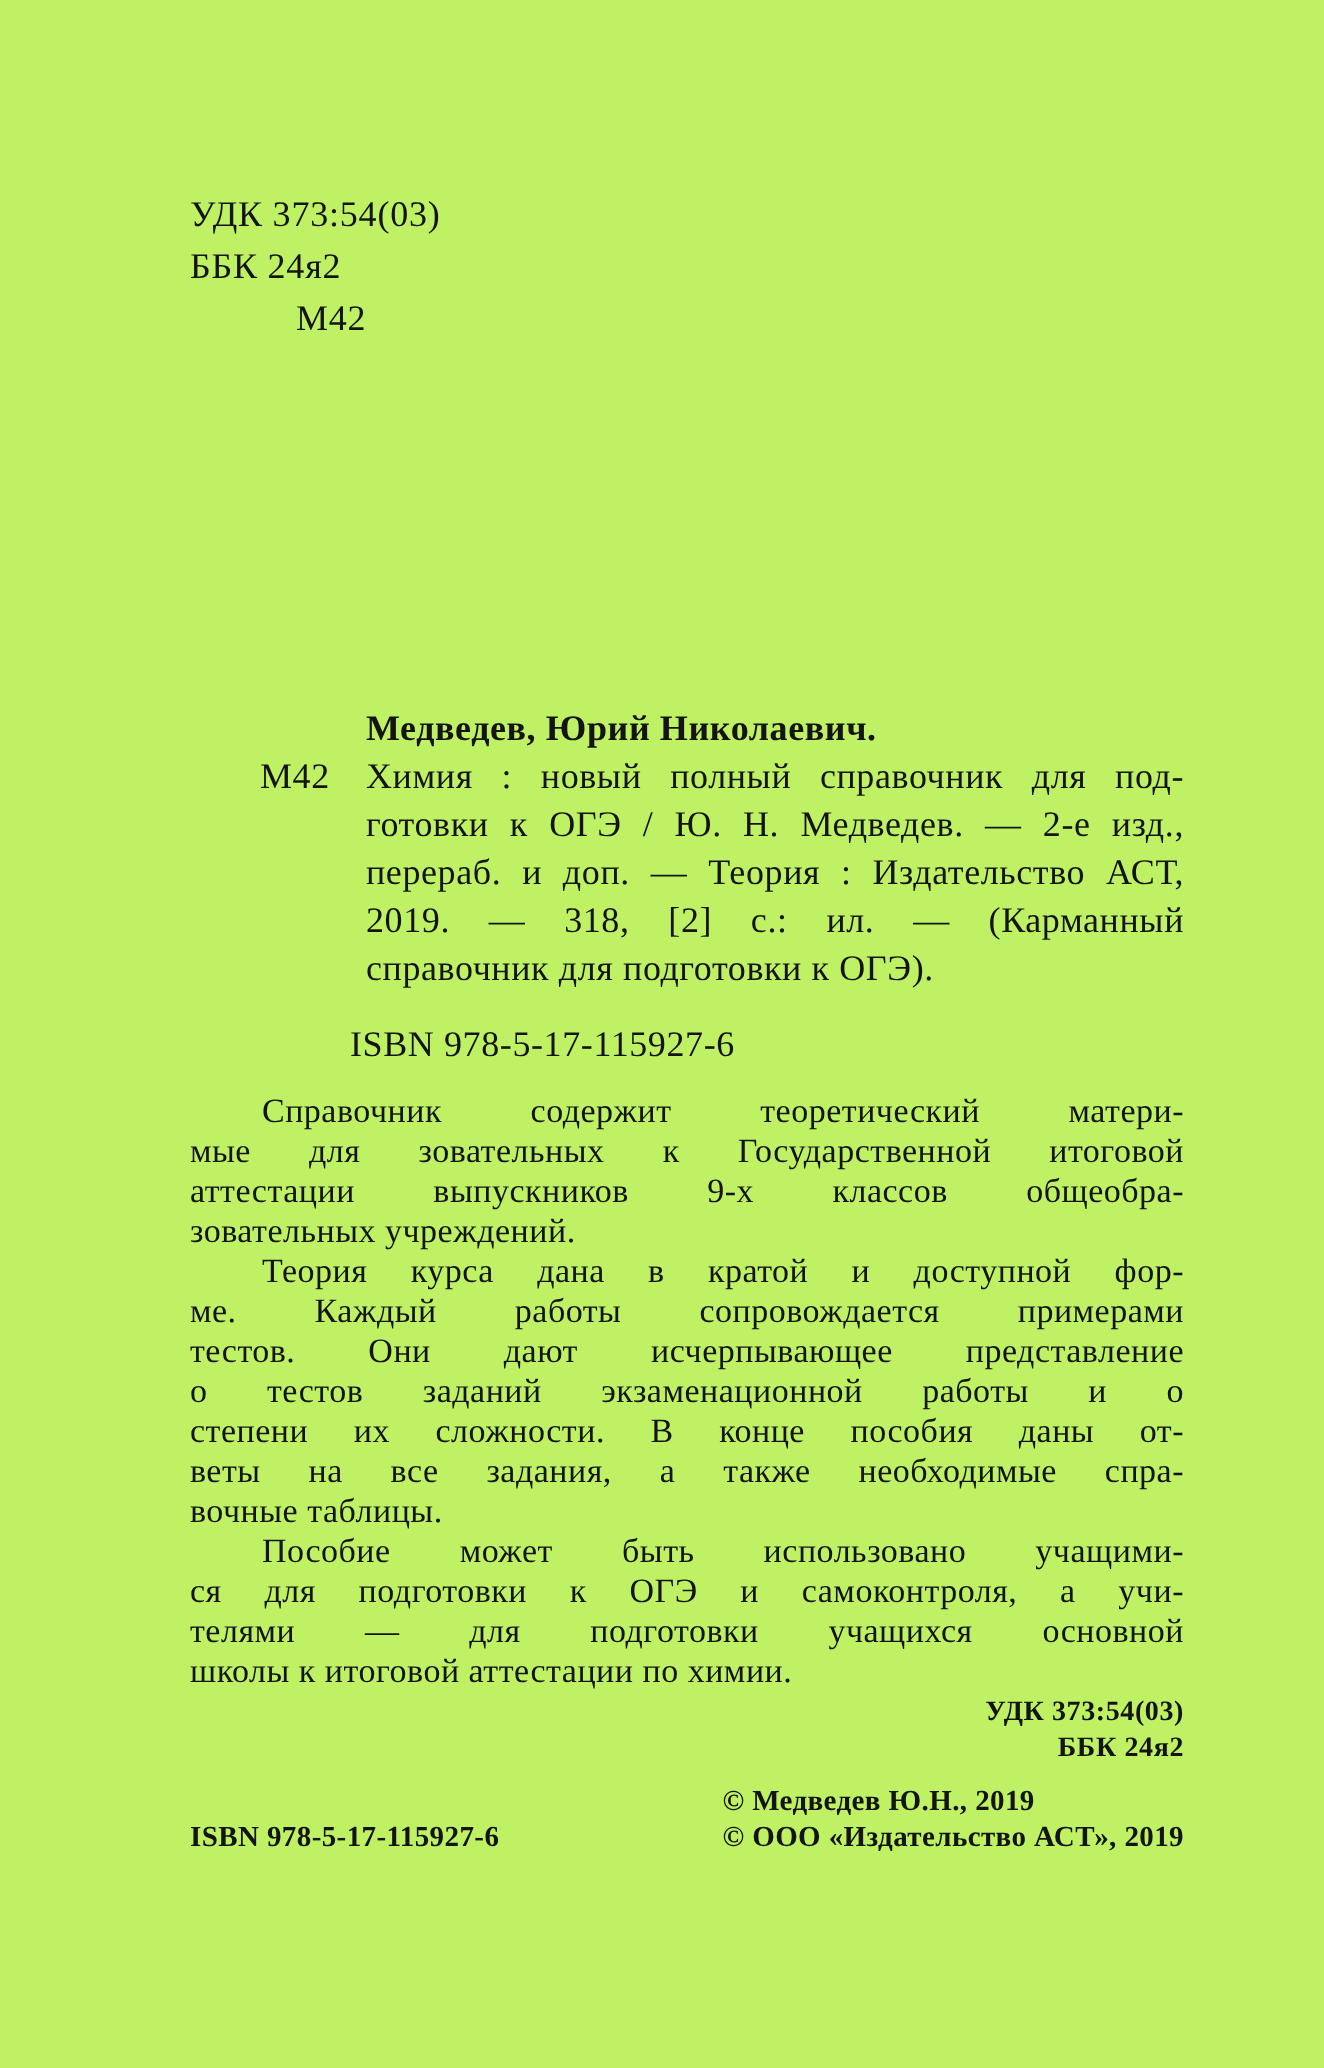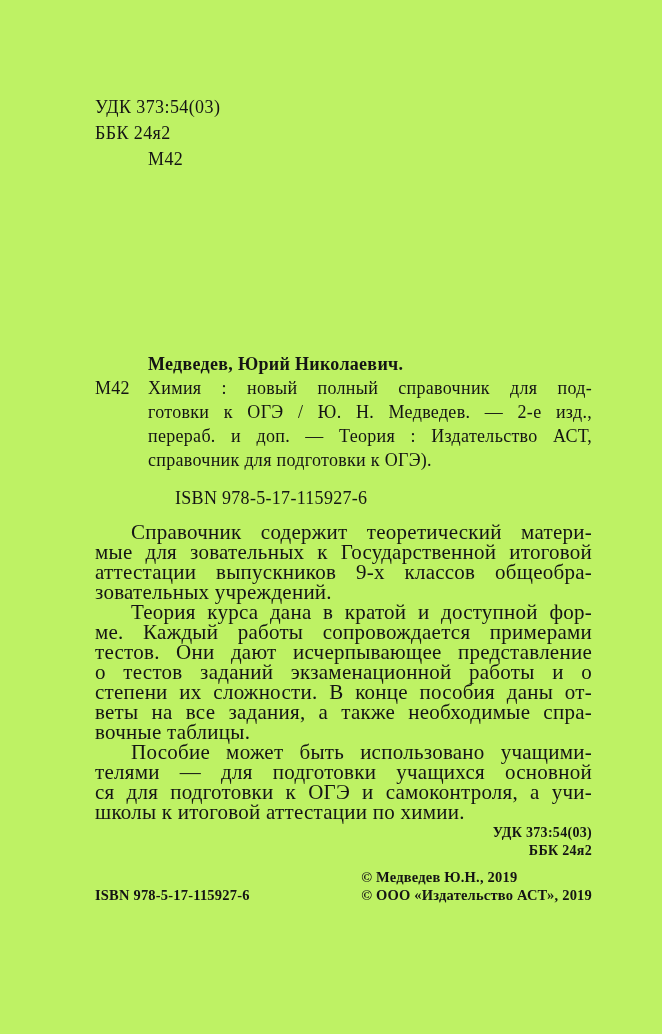--- a/index.html
+++ b/index.html
@@ -15,21 +15,21 @@
     width: 662px; height: 1034px;
     padding: 94px 70px 0 95px;
     background: #bef264;
     overflow: hidden;
   }
   
   .top-codes { font-size: 18px; line-height: 26px; letter-spacing: 0.4px; }
   .top-codes .code-indent { padding-left: 53px; }
 
   
-  .bib-section { margin-top: 180px; }
+  .bib-section { margin-top: 180px; margin-left: 35px; }
   .author-heading {
     font-weight: bold;
     font-size: 18px; line-height: 24px;
     padding-left: 53px; letter-spacing: 0.3px;
   }
   .bib-entry {
     position: relative;
     margin-left: 53px;
     font-size: 18px; line-height: 24px;
     letter-spacing: 0.3px;
@@ -39,21 +39,21 @@
   .jline { text-align: justify; text-align-last: justify; }
 
   .isbn-center {
     margin-top: 14px;
     padding-left: 80px;
     font-size: 18px; line-height: 24px;
     letter-spacing: 0.3px;
   }
 
   
-  .annotation { margin-top: 12px; font-size: 21px; line-height: 20px; letter-spacing: 0.25px; }
+  .annotation { margin-top: 12px; font-size: 17px; line-height: 20px; letter-spacing: 0.25px; }
   .para .line:first-child { text-indent: 36px; }
 
   
   .codes-right {
     margin-top: 2px;
     text-align: right;
     font-weight: bold;
     font-size: 14px; line-height: 18px;
     letter-spacing: 0.3px;
   }
@@ -81,20 +81,21 @@
   </div>
 
   <div class="bib-section">
     <div class="author-heading">Медведев, Юрий Николаевич.</div>
     <div class="bib-entry">
       <span class="bib-code">М42</span>
       <div>
           <div class="line jline">Химия : новый полный справочник для под-</div>
           <div class="line jline">готовки к ОГЭ / Ю. Н. Медведев. — 2-е изд.,</div>
           <div class="line jline">перераб. и доп. — Теория : Издательство АСТ,</div>
+          <div class="line jline">2019. — 318, [2] с.: ил. — (Карманный</div>
           <div class="line">справочник для подготовки к ОГЭ).</div>
         </div>
     </div>
   </div>
 
   <div class="isbn-center">ISBN 978-5-17-115927-6</div>
 
   <div class="annotation">
     <div class="para">
         <div class="line jline">Справочник содержит теоретический матери-</div>
@@ -106,22 +107,22 @@
         <div class="line jline">Теория курса дана в кратой и доступной фор-</div>
         <div class="line jline">ме. Каждый работы сопровождается примерами</div>
         <div class="line jline">тестов. Они дают исчерпывающее представление</div>
         <div class="line jline">о тестов заданий экзаменационной работы и о</div>
         <div class="line jline">степени их сложности. В конце пособия даны от-</div>
         <div class="line jline">веты на все задания, а также необходимые спра-</div>
         <div class="line">вочные таблицы.</div>
       </div>
     <div class="para">
         <div class="line jline">Пособие может быть использовано учащими-</div>
+        <div class="line jline">ся для подготовки к ОГЭ и самоконтроля, а учи-</div>
         <div class="line jline">телями — для подготовки учащихся основной</div>
-        <div class="line jline">ся для подготовки к ОГЭ и самоконтроля, а учи-</div>
         <div class="line">школы к итоговой аттестации по химии.</div>
       </div>
   </div>
 
   <div class="codes-right">
     <div>УДК 373:54(03)</div>
     <div>ББК 24я2</div>
   </div>
 
   <div class="footer">

